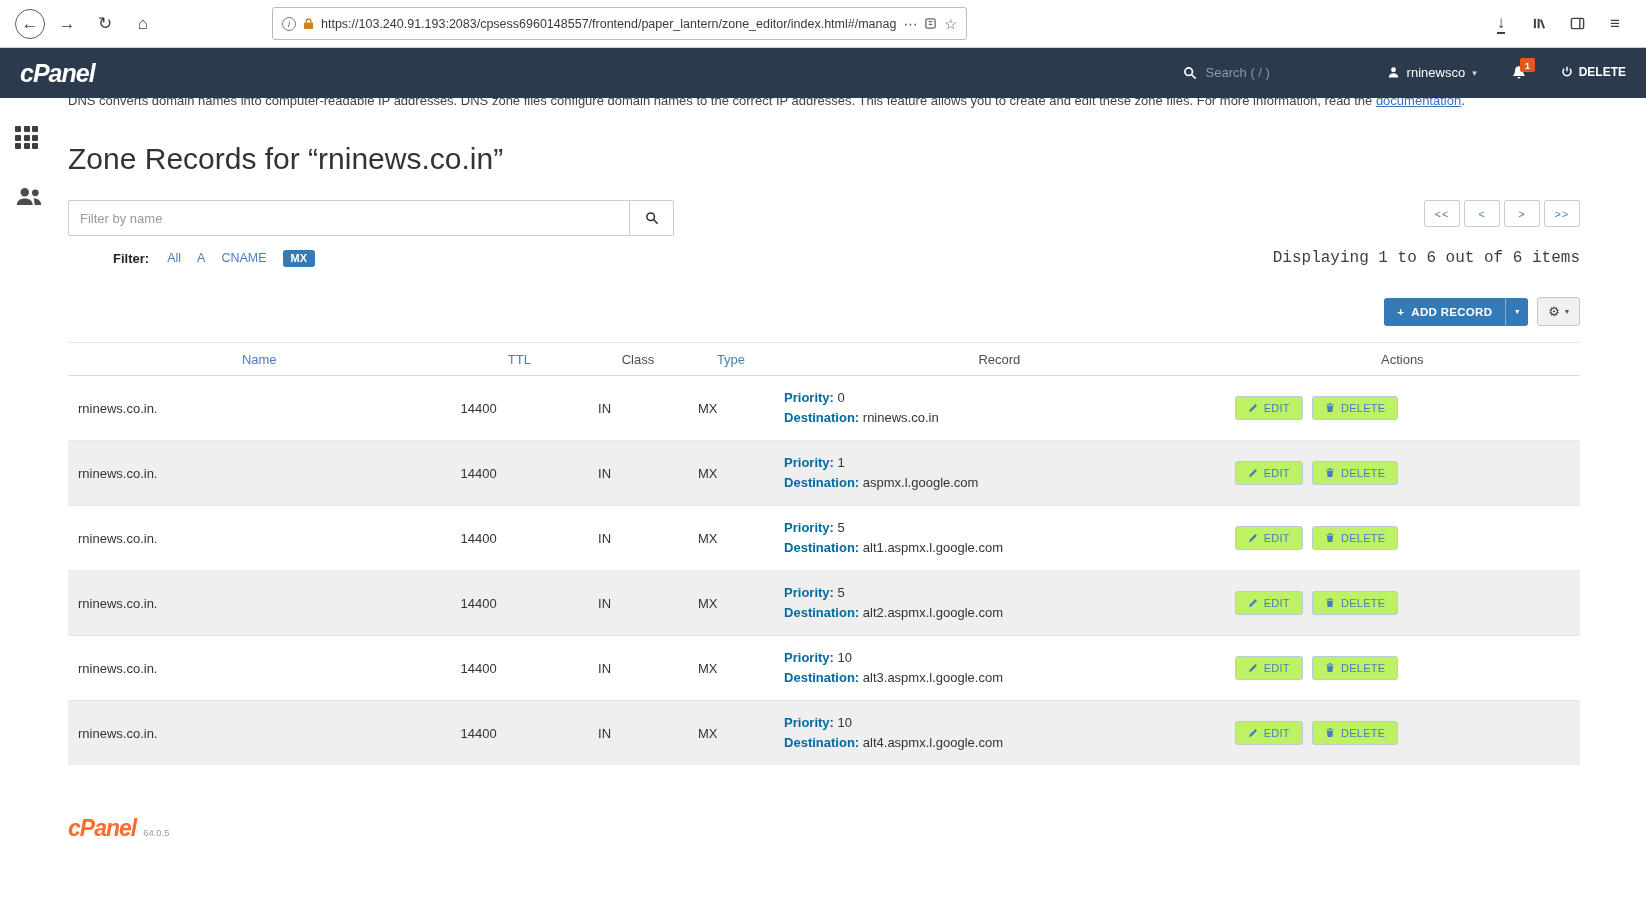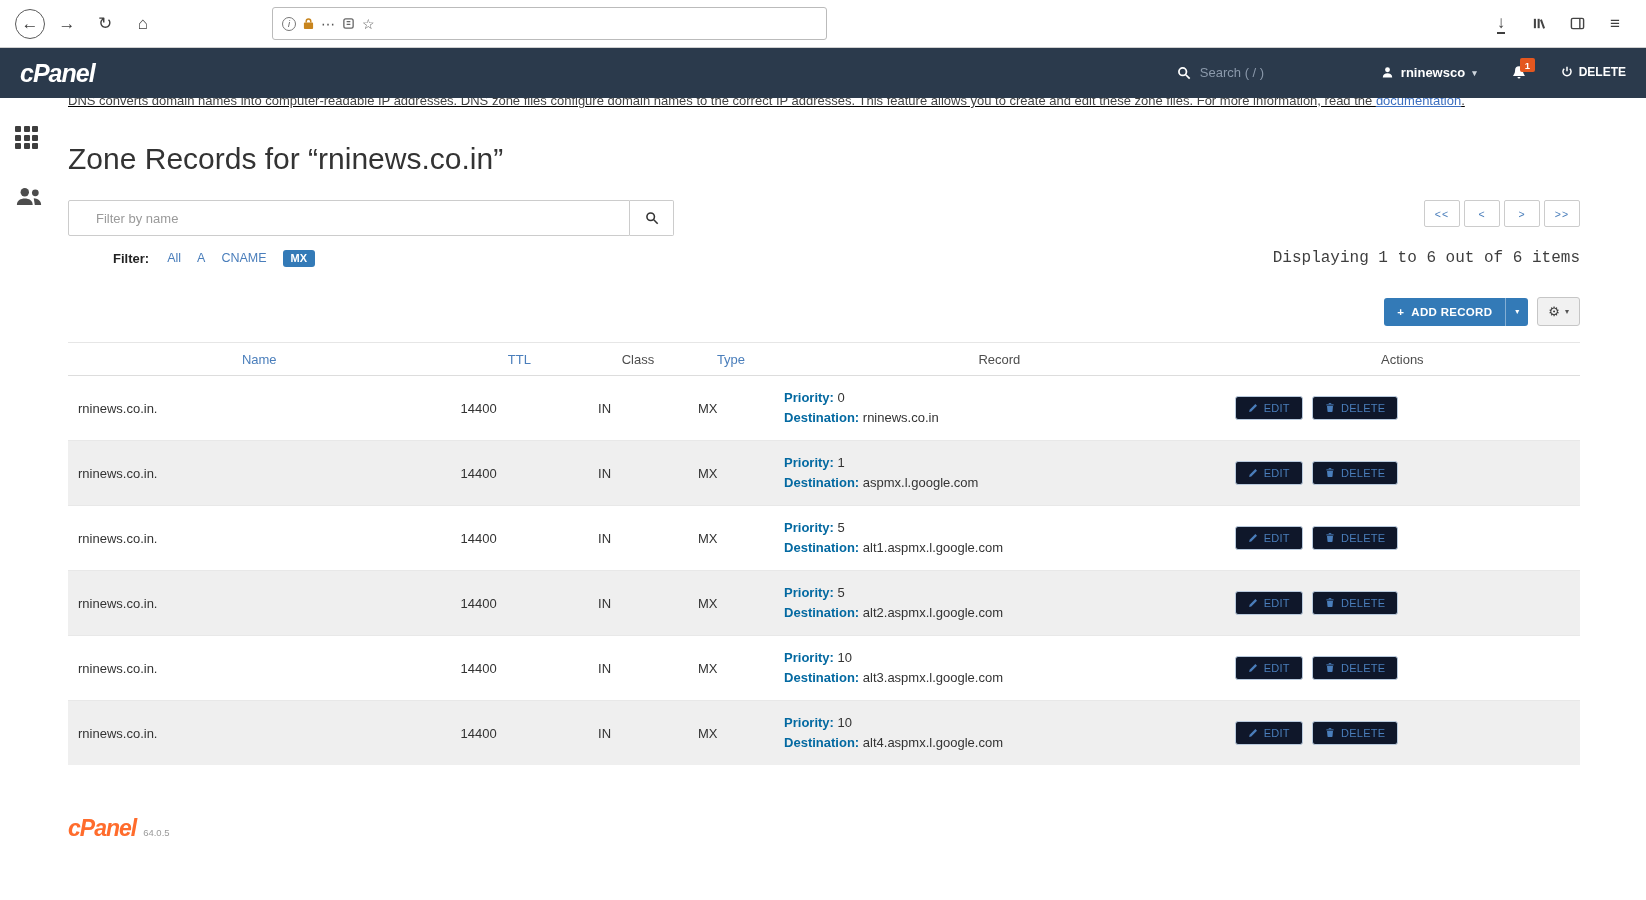--- a/index.html
+++ b/index.html
@@ -21,48 +21,48 @@
   .url-icon { color:#555; font-size:14px; flex:none; cursor:pointer; }
   .spacer { flex:1; }
 
   
   .cp-header { height:50px; background:#2b3a4c; display:flex; align-items:center;
     color:#fff; padding:0 20px; }
   .cp-logo { font-size:25px; font-weight:bold; font-style:italic; letter-spacing:-1px; }
   .cp-right { margin-left:auto; display:flex; align-items:flex-start; gap:34px; }
   .cp-search { display:flex; align-items:center; gap:9px; cursor:pointer; width:170px; }
   .cp-search span { color:#8b99ab; font-size:13px; }
-  .cp-user { display:flex; align-items:center; gap:7px; font-size:13px; font-weight:bold; cursor:pointer; }
+  .cp-user { display:flex; align-items:center; gap:7px; font-size:13px; font-weight:normal; cursor:pointer; }
   .cp-user .caret { font-size:9px; color:#cfd6de; }
   .cp-bell { position:relative; cursor:pointer; }
   .badge { position:absolute; top:-7px; right:-8px; background:#e4571f; color:#fff;
     font-size:9.5px; font-weight:bold; padding:1.5px 4.5px; border-radius:2px; }
   .cp-logout { display:flex; align-items:center; gap:6px; font-size:12px; font-weight:bold; cursor:pointer; }
 
   
   .layout { display:flex; height:802px; }
   .sidebar { width:66px; flex:none; padding-top:22px; display:flex; flex-direction:column;
     align-items:flex-start; gap:26px; background:#fff; }
   .side-btn { padding:6px 0 6px 15px; cursor:pointer; }
   .grid-icon { display:grid; grid-template-columns:repeat(3,6px); grid-template-rows:repeat(3,6px); gap:2.5px; }
   .grid-icon i { background:#3e3e3e; border-radius:1px; }
   .main { flex:1; padding:0 66px 0 2px; }
 
   
-  .intro-wrap { overflow:hidden;text-decoration:underline; }
+  .intro-wrap { overflow:hidden; }
   .intro-wrap p { margin-top:-7px; font-size:13px; line-height:19px; color:#414141; }
   .intro-wrap a { color:#3c6fc0; text-decoration:underline; cursor:pointer; }
 
   h1 { margin:32px 0 24px; font-size:30px; font-weight:400; color:#333; }
 
   
   .controls-row { display:flex; align-items:flex-start; }
   .input-group { display:flex; }
   .input-group input { width:562px; height:36px; border:1px solid #ccc; border-radius:2px 0 0 2px;
-    padding:0 27px; font-size:13px; color:#333; font-family:inherit; }
+    padding:0 11px; font-size:13px; color:#333; font-family:inherit; }
   .input-group input::placeholder { color:#9a9a9a; }
   .search-btn { width:44px; height:36px; background:#fff; border:1px solid #ccc; border-left:none;
     border-radius:0 2px 2px 0; cursor:pointer; display:flex; align-items:center; justify-content:center; color:#333; }
   .pager { margin-left:auto; display:flex; gap:4px; }
   .pager button { min-width:36px; height:27px; background:#fff; border:1px solid #ccc; border-radius:2px;
     color:#4a7ebb; font-size:10.5px; cursor:pointer; letter-spacing:1px; }
 
   .filter-row { display:flex; align-items:center; margin-top:13px; }
   .filters { display:flex; align-items:center; gap:16px;padding-left:45px; }
   .flabel { font-size:13px; font-weight:bold; color:#222; margin-right:2px; }
@@ -83,21 +83,21 @@
 
   
   table { width:100%; border-collapse:collapse; font-size:13px; color:#333; border-top:1px solid #e6e6e6; }
   thead th { text-align:center; font-weight:400; font-size:13px; padding:9px 10px 8px; color:#4d4d4d;
     border-bottom:1px solid #ddd; }
   thead th.sortable { color:#4a7ebb; cursor:pointer; }
   tbody tr:nth-child(even) { background:#efefef; }
   tbody td { padding:12px 10px; vertical-align:middle; border-top:1px solid #e8e8e8; }
   .rec-line { line-height:20px; }
   .rec-line b { color:#0369a1; }
-  .act-btn { display:inline-flex; align-items:center; gap:6px; background:#0f172a; border:1px solid #b9cadd;
+  .act-btn { display:inline-flex; align-items:center; gap:6px; background:#bef264; border:1px solid #b9cadd;
     border-radius:3px; color:#4a7ebb; font-size:11px; padding:5px 12px; cursor:pointer;
     margin-right:9px; font-family:inherit; letter-spacing:.3px; }
 
   
   .footer { display:flex; align-items:center; margin-top:50px; padding-bottom:30px; }
   .f-logo { font-size:23px; font-weight:bold; font-style:italic; color:#ff6c2c; letter-spacing:-1px; }
   .f-version { font-size:9.5px; color:#9a9a9a; margin:8px 0 0 7px; }
   .f-links { margin-left:auto; display:flex; gap:52px; }
   .f-links a { font-size:13.5px; color:#4a7ebb; cursor:pointer; text-decoration:none; }
 
@@ -121,20 +121,21 @@
   </div>
 
   <div class="url-bar">
     <span class="info-i">i</span>
     <span>
       <svg viewBox="0 0 12 14" width="11" height="13">
         <path d="M3.5 6V4.5a2.5 2.5 0 0 1 5 0V6" stroke="#c8851e" stroke-width="1.6" fill="none"></path>
         <rect x="1" y="6" width="10" height="7" rx="1" fill="#c8851e"></rect>
       </svg>
     </span>
+    <span class="url-text">https://103.240.91.193:2083/cpsess6960148557/frontend/paper_lantern/zone_editor/index.html#/manag</span>
     <span class="url-icon">⋯</span>
     <span class="url-icon">
       <svg viewBox="0 0 14 14" width="13" height="13">
         <rect x="2" y="2" width="10" height="10" rx="2" fill="none" stroke="#666" stroke-width="1.4"></rect>
         <path d="M5 5h4M5 8h4" stroke="#666" stroke-width="1.2"></path>
       </svg>
     </span>
     <span class="url-icon">☆</span>
   </div>
 

